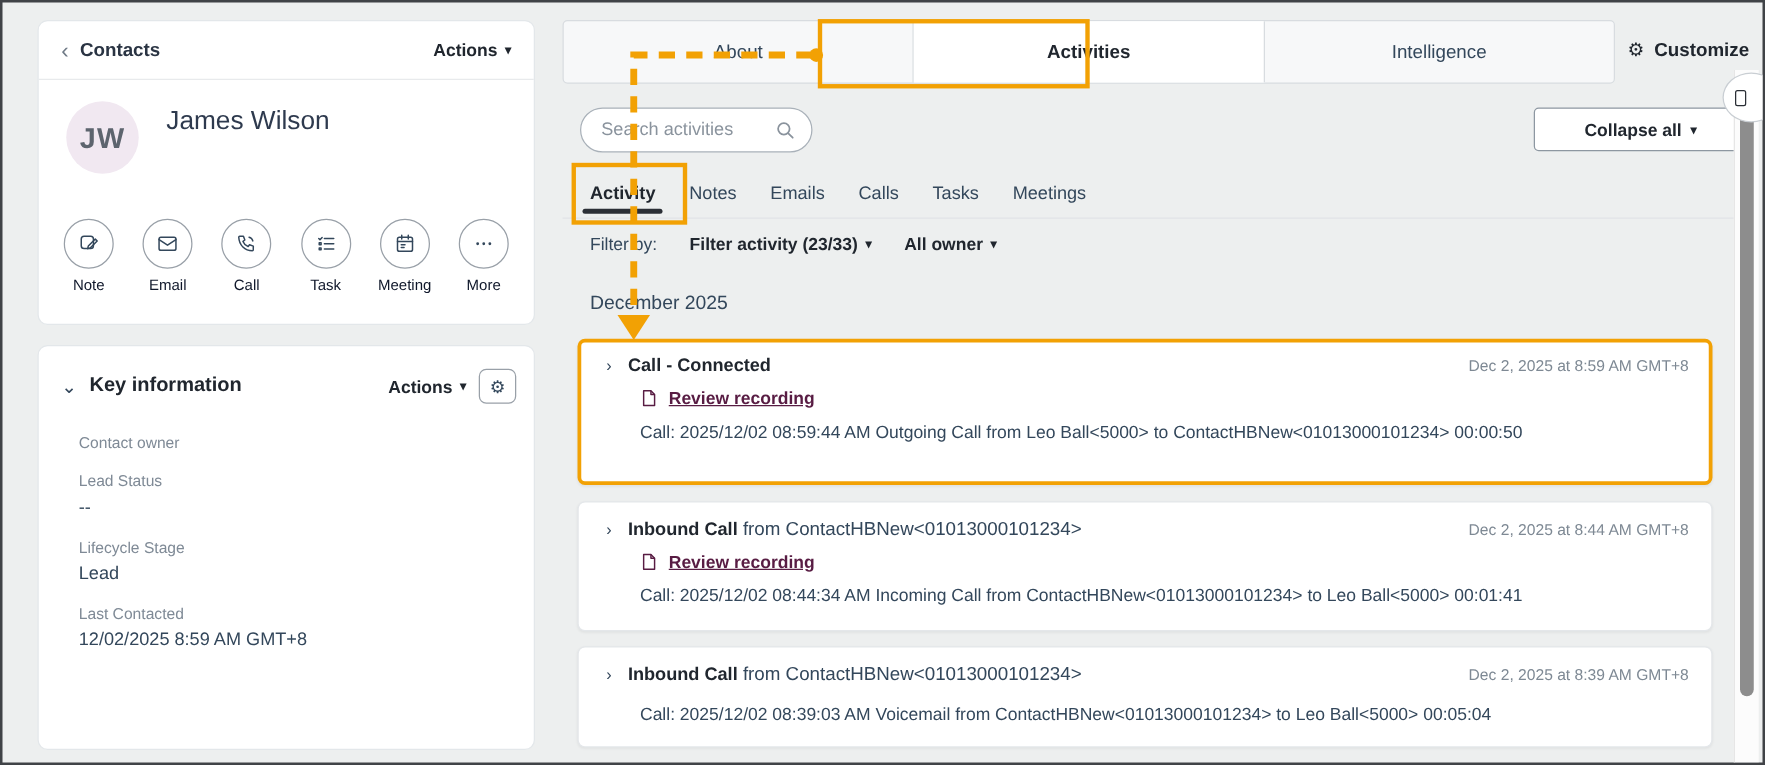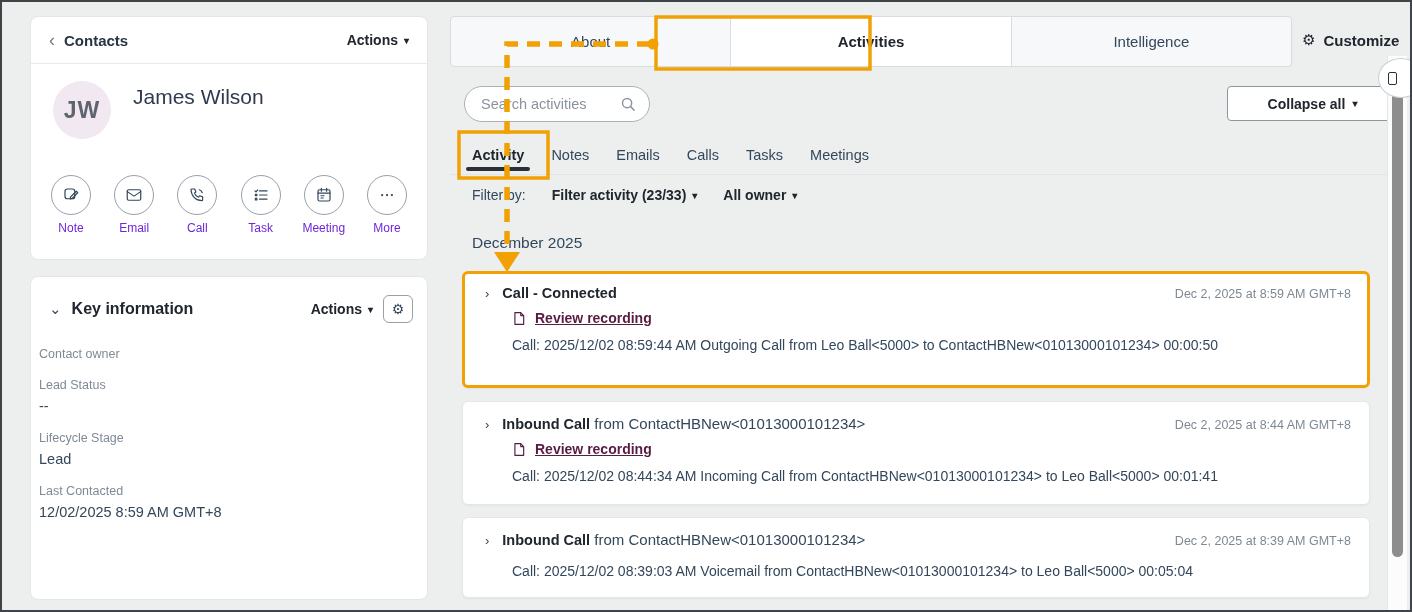--- a/index.html
+++ b/index.html
@@ -18,32 +18,32 @@
   .actions-link { margin-left:auto; display:flex; align-items:center; gap:6px; font-weight:bold; font-size:14px; color:#20262e; cursor:pointer; }
   .caret { font-size:10px; color:#20262e; }
   .avatar { position:absolute; left:22px; top:64px; width:58px; height:58px; border-radius:50%;
             background:#f1e8f1; display:flex; align-items:center; justify-content:center;
             font-size:23px; font-weight:bold; color:#5d646e; letter-spacing:1px; }
   .c-name { position:absolute; left:102px; top:68px; font-size:21px; color:#2e3a4e; }
   .qa-row { position:absolute; left:0; right:0; top:158px; display:flex; justify-content:space-between; padding:0 16px; }
   .qa { display:flex; flex-direction:column; align-items:center; gap:6px; width:48px; cursor:pointer; }
   .qa-circle { width:40px; height:40px; border:1px solid #99a0a8; border-radius:50%;
                display:flex; align-items:center; justify-content:center; background:#fff; }
-  .qa-label { font-size:12px; color:#6d28d9; }
+  .qa-label { font-size:12px; color:#0f172a; }
   .ico { stroke:#33475b; fill:none; stroke-width:1.6; stroke-linecap:round; stroke-linejoin:round; }
 
   
   #keyCard { left:28px; top:274px; width:398px; height:324px; }
   .ki-header { display:flex; align-items:center; padding:18px 14px 0 18px; }
   .sec-chev { color:#33475b; font-size:15px; margin-right:10px; }
   .ki-title { font-weight:bold; font-size:16px; color:#20262e; }
   .ki-right { margin-left:auto; display:flex; align-items:center; gap:10px; }
   .gear-btn { width:30px; height:28px; border:1px solid #99a0a8; border-radius:6px; background:#fff;
               display:flex; align-items:center; justify-content:center; font-size:14px; color:#33475b; cursor:pointer; }
-  .ki-fields { padding:24px 18px 0 8px; }
+  .ki-fields { padding:24px 18px 0 32px; }
   .ki-field { margin-bottom:17px; }
   .f-label { font-size:12.5px; color:#7f8a96; margin-bottom:6px; }
   .f-value { font-size:14.5px; color:#33475b; }
 
   
   .tabstrip { position:absolute; left:448px; top:14px; width:842px; height:51px;
               background:#f7f8f9; border:1px solid #d8dce0; border-radius:4px; display:flex; }
   .tab { flex:1; display:flex; align-items:center; justify-content:center; font-size:15px;
          color:#33475b; border-right:1px solid #d8dce0; cursor:pointer; }
   .tab:last-child { border-right:none; }

